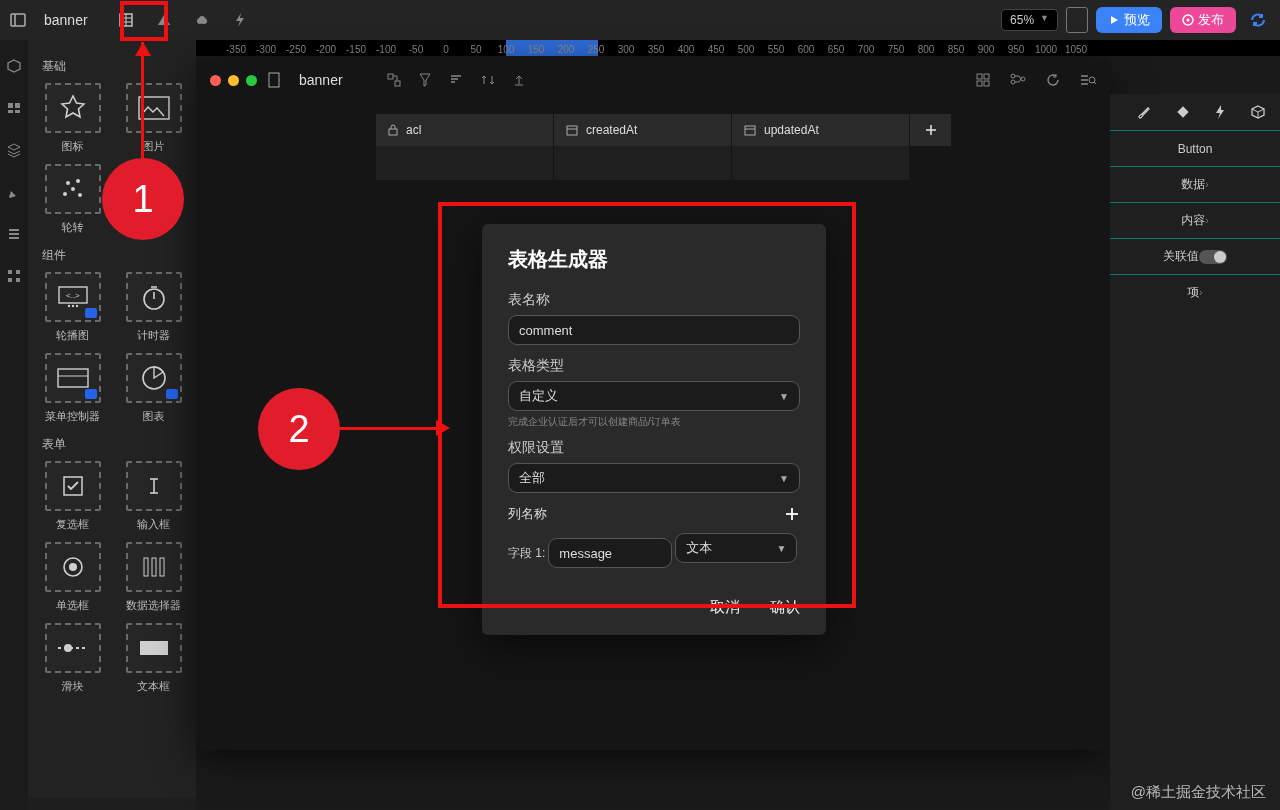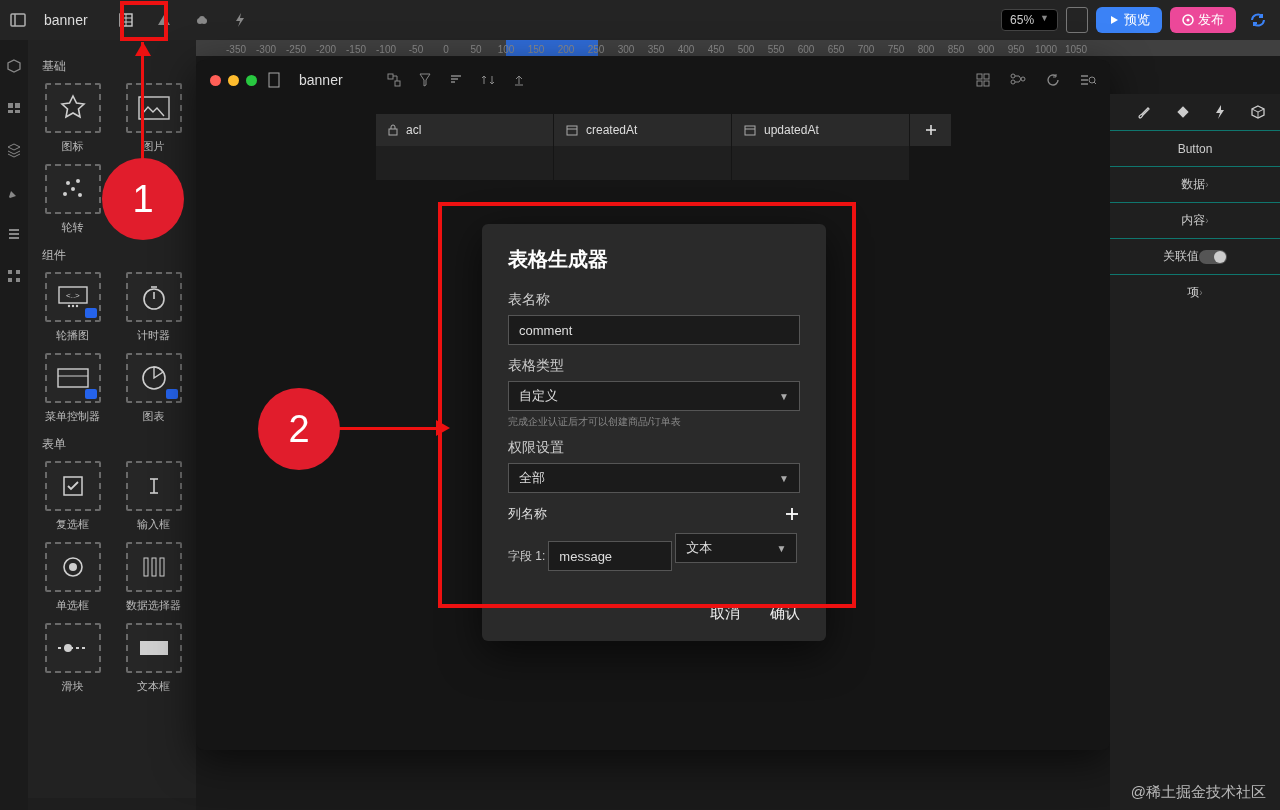--- a/index.html
+++ b/index.html
@@ -46,21 +46,21 @@
   .card { display: flex; flex-direction: column; align-items: center; gap: 6px; }
   .card .thumb { width: 56px; height: 50px; border: 2px dashed #6a6a6a; border-radius: 2px; display:flex; align-items:center; justify-content:center; background:#262626;}
   .card .label { font-size: 11px; color: #bdbdbd; white-space: nowrap;}
   .thumb svg, .thumb .sym { color: #cfcfcf; }
   .db-dot { position:absolute; width:12px; height:10px; background:#2563eb; border-radius:2px; right:2px; bottom:2px;}
 
   
   .main { position: absolute; left: 196px; right: 0; top: 40px; bottom: 0; background: #1a1a1a; }
 
   
-  .ruler { height: 16px; background: #404040; display:flex; align-items:flex-end; color:#8a8a8a; font-size:10px; position:relative; overflow:hidden;}
+  .ruler { height: 16px; background: #000000; display:flex; align-items:flex-end; color:#8a8a8a; font-size:10px; position:relative; overflow:hidden;}
   .ruler .sel { position:absolute; left:310px; width:92px; top:0; bottom:0; background:#2f6bd6;}
   .ruler .ticks { position:absolute; left:0; right:0; bottom:0; display:flex; }
   .tick { position:absolute; bottom:1px; transform:translateX(-50%); font-size:10px;}
 
   
   .modal-window { position:absolute; left:0; top:20px; right:170px; height:690px; background:#151515; border-radius:8px; box-shadow:0 10px 40px rgba(0,0,0,.6); }
   .mw-titlebar { height:40px; display:flex; align-items:center; padding:0 14px; gap:10px; }
   .traffic { display:flex; gap:7px; }
   .traffic span { width:11px; height:11px; border-radius:50%; display:block;}
   .tr-r{background:#ff5f57;} .tr-y{background:#febc2e;} .tr-g{background:#28c840;}
@@ -71,27 +71,27 @@
   .col-head { display:flex; }
   .col-cell { width:178px; height:32px; background:#2a2a2a; border-right:1px solid #151515; display:flex; align-items:center; gap:8px; padding:0 12px; font-size:12px; color:#ddd;}
   .col-cell.add { width:42px; justify-content:center;}
   .col-body-row { display:flex;}
   .col-body-row .col-cell { background:#1f1f1f; height:34px;}
 
   
   .dialog { position:absolute; left:286px; top:164px; width:344px; background:#2a2a2a; border-radius:6px; padding:22px 26px 18px; box-shadow:0 12px 40px rgba(0,0,0,.6); z-index:200;}
   .dialog h2 { font-size:20px; font-weight:600; color:#fff; margin-bottom:18px;}
   .fld-label { font-size:14px; color:#ccc; margin-bottom:6px; display:block;}
-  .input, .select { width:100%; height:30px; background:#1b1b1b; border:1px solid #555; border-radius:0; color:#ddd; font-size:13px; padding:0 10px; display:flex; align-items:center; justify-content:space-between; margin-bottom:12px;}
+  .input, .select { width:100%; height:30px; background:#1b1b1b; border:1px solid #555; border-radius:9px; color:#ddd; font-size:13px; padding:0 10px; display:flex; align-items:center; justify-content:space-between; margin-bottom:12px;}
   .select .caret { color:#aaa; font-size:10px;}
   .helper { font-size:10px; color:#888; margin-top:-8px; margin-bottom:10px;}
   .row-label { display:flex; align-items:center; justify-content:space-between; margin:6px 0 10px; font-size:13px; color:#ddd;}
   .field-row { display:flex; align-items:center; gap:3px; font-size:12px; color:#ccc;}
   .field-row .input { flex:0 0 124px; margin-bottom:0;}
-  .field-row .select { flex:0 0 122px; margin-bottom:16px;}
+  .field-row .select { flex:0 0 122px; margin-bottom:10px;}
   .dlg-actions { display:flex; justify-content:flex-end; gap:30px; margin-top:25px; font-size:15px; color:#eee;}
   .dlg-actions span { cursor:pointer;}
 
   
   .inspector { position:absolute; right:0; top:54px; width:170px; bottom:0; background:#1f1f1f; }
   .insp-icons { height:36px; display:flex; align-items:center; justify-content:flex-end; gap:24px; padding:0 14px; color:#bbb;}
   .insp-row { height:36px; display:flex; align-items:center; justify-content:center; padding:0 14px; font-size:12px; color:#ccc; border-top:1px solid #0f766e;}
   .insp-row .chev { color:#777; font-size:10px;}
   .toggle { width:28px; height:14px; background:#555; border-radius:8px; position:relative;}
   .toggle::after{content:"";position:absolute;right:1px;top:1px;width:12px;height:12px;border-radius:50%;background:#ccc;}

